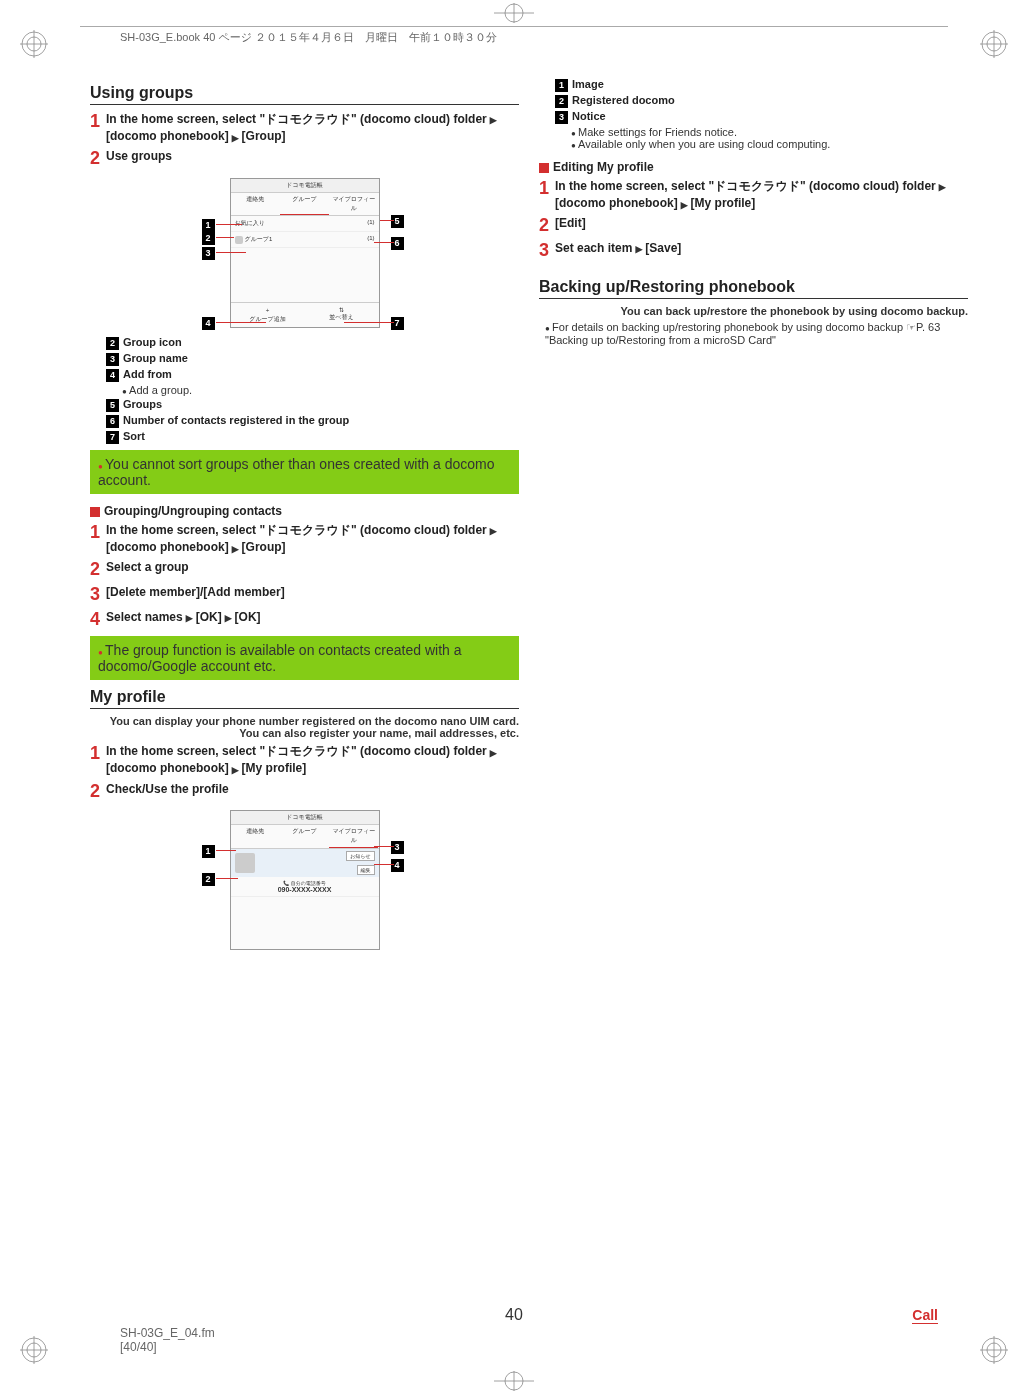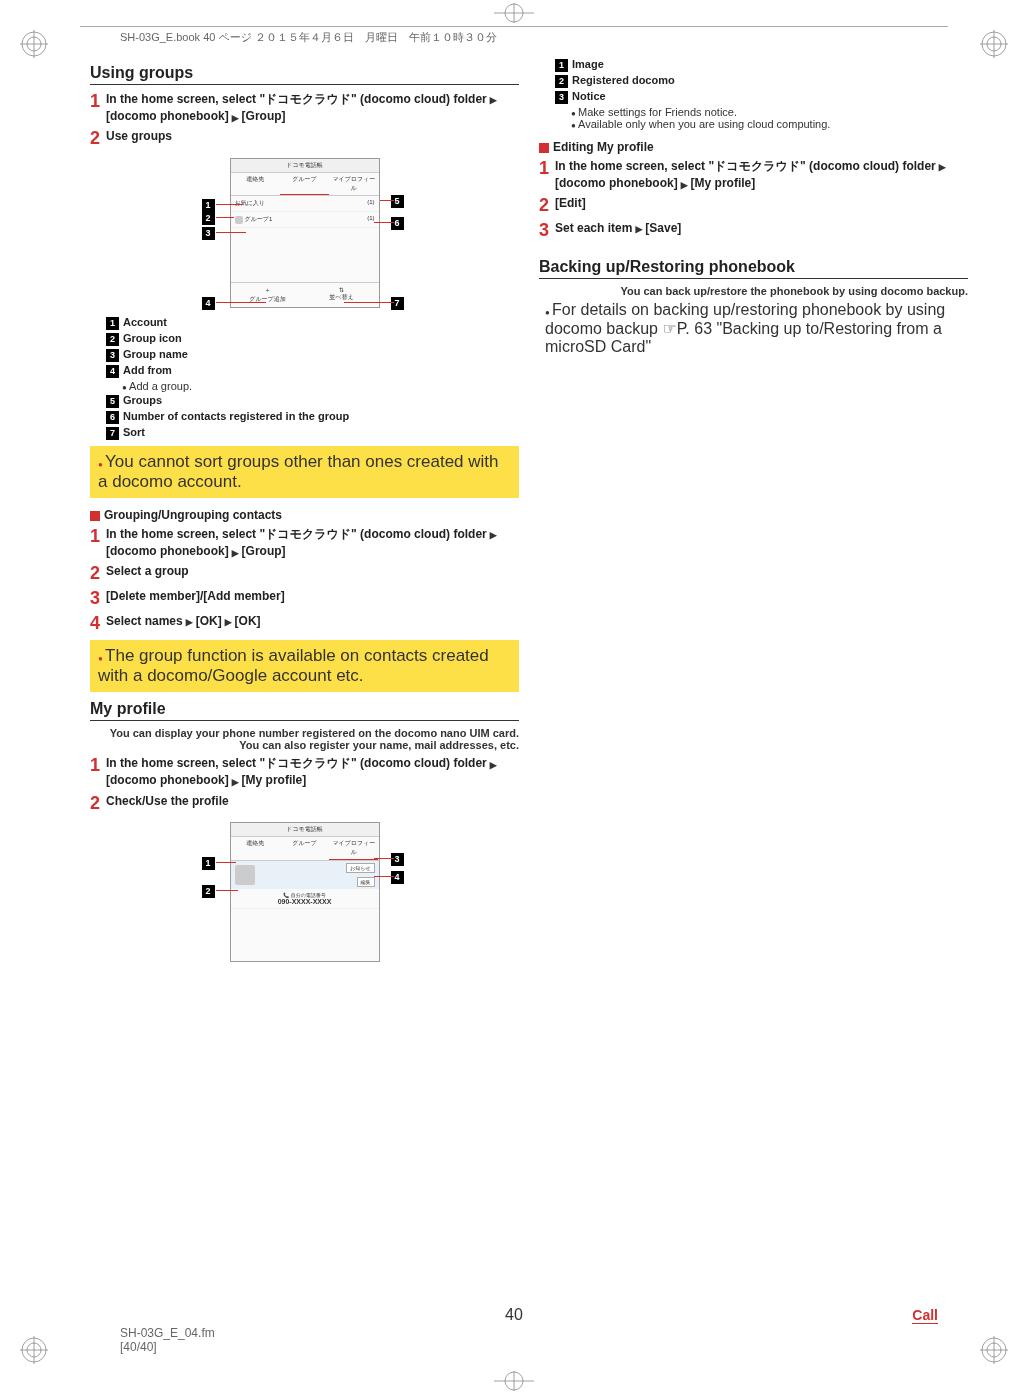--- a/index.html
+++ b/index.html
@@ -6,41 +6,41 @@
     body { font-family: Arial, sans-serif; font-size: 11.5px; color: #333; width: 1028px; height: 1394px; background: white; position: relative; }
     .reg-mark { position: absolute; width: 28px; height: 28px; }
     .reg-left-top { top: 30px; left: 20px; }
     .reg-right-top { top: 30px; right: 20px; }
     .reg-left-bot { bottom: 30px; left: 20px; }
     .reg-right-bot { bottom: 30px; right: 20px; }
     .reg-center-top { top: 1px; left: 50%; transform: translateX(-50%); }
     .reg-center-bot { bottom: 1px; left: 50%; transform: translateX(-50%); }
     .header-line { position: absolute; top: 26px; left: 80px; right: 80px; height: 0; border-top: 0.5px solid #aaa; }
     .header-text { position: absolute; top: 30px; left: 120px; font-size: 11px; color: #666; }
-    .page { padding: 56px 60px 60px 90px; display: flex; gap: 20px; }
+    .page { padding: 76px 60px 60px 90px; display: flex; gap: 20px; }
     .col { flex: 1; min-width: 0; }
     .section-title { font-size: 16px; font-weight: bold; color: #222; border-bottom: 1px solid #333; padding-bottom: 2px; margin: 8px 0 6px 0; }
     .step { display: flex; margin: 3px 0; }
     .step-num { color: #d32f2f; font-weight: bold; font-size: 18px; width: 16px; flex-shrink: 0; line-height: 1.2; }
     .step-text { flex: 1; font-weight: bold; font-size: 12px; line-height: 1.4; color: #222; }
     .tri { display: inline-block; vertical-align: middle; }
     .tri::before { content: "▶"; font-size: 9px; color: #333; margin: 0 3px; }
     .figure { text-align: center; margin: 8px 0; }
     .phone-screen { display: inline-block; width: 150px; height: 150px; border: 1px solid #999; background: #fafafa; position: relative; }
     .phone-screen2 { display: inline-block; width: 150px; height: 140px; border: 1px solid #999; background: #fafafa; position: relative; }
     .pointer-num { display: inline-block; width: 13px; height: 13px; background: #000; color: #fff; font-size: 9px; font-weight: bold; text-align: center; line-height: 13px; margin-right: 4px; }
     .legend { margin: 2px 0 2px 16px; font-size: 11px; font-weight: bold; color: #222; }
     .legend-sub { margin-left: 32px; font-size: 11px; }
     .legend-sub::before { content: "● "; font-size: 8px; }
-    .note-box { background: #fde047; padding: 6px 8px; margin: 6px 0; font-size: 17px; }
+    .note-box { background: #84cc16; padding: 6px 8px; margin: 6px 0; font-size: 14px; }
     .note-box p::before { content: "● "; color: #d32f2f; font-size: 8px; }
     .sub-header { font-size: 12px; font-weight: bold; color: #222; margin: 10px 0 4px 0; }
     .sub-header .sq { display: inline-block; width: 10px; height: 10px; background: #d32f2f; margin-right: 4px; vertical-align: middle; }
     .body-text { font-size: 11px; font-weight: bold; margin: 4px 0; text-align: right; }
-    .bullet { font-size: 16px; margin: 2px 0 2px 6px; }
+    .bullet { font-size: 11px; margin: 2px 0 2px 6px; }
     .bullet::before { content: "● "; font-size: 8px; }
     .page-num { position: absolute; bottom: 70px; left: 50%; transform: translateX(-50%); font-size: 16px; }
     .footer-link { position: absolute; bottom: 70px; right: 90px; color: #d32f2f; font-weight: bold; font-size: 14px; border-bottom: 1px solid #d32f2f; }
     .footer-file { position: absolute; bottom: 40px; left: 120px; font-size: 12px; color: #666; }
     .screen-header { font-size: 6px; padding: 2px; background: #f0f0f0; border-bottom: 1px solid #ccc; }
     .screen-tabs { display: flex; font-size: 6px; border-bottom: 1px solid #ccc; }
     .screen-tab { flex: 1; text-align: center; padding: 2px; }
     .screen-row { display: flex; justify-content: space-between; font-size: 6px; padding: 3px 4px; border-bottom: 1px solid #eee; }
     .screen-bottom { position: absolute; bottom: 0; left: 0; right: 0; display: flex; font-size: 6px; border-top: 1px solid #ccc; }
     .screen-bottom div { flex: 1; text-align: center; padding: 3px; }
@@ -140,21 +140,20 @@
         <div style="position:absolute;left:-14px;top:46px;width:26px;border-top:1px solid #d32f2f"></div>
         <div style="position:absolute;left:-14px;top:59px;width:18px;border-top:1px solid #d32f2f"></div>
         <div style="position:absolute;left:-14px;top:74px;width:30px;border-top:1px solid #d32f2f"></div>
         <div style="position:absolute;left:-14px;bottom:5px;width:50px;border-top:1px solid #d32f2f"></div>
         <div style="position:absolute;right:-14px;top:42px;width:14px;border-top:1px solid #d32f2f"></div>
         <div style="position:absolute;right:-14px;top:64px;width:20px;border-top:1px solid #d32f2f"></div>
         <div style="position:absolute;right:-14px;bottom:5px;width:50px;border-top:1px solid #d32f2f"></div>
       </div>
     </div>
 
-    <div class="legend"><span class="pointer-num">1</span><span>Account</span></div>
     <div class="legend"><span class="pointer-num">2</span><span>Group icon</span></div>
     <div class="legend"><span class="pointer-num">3</span><span>Group name</span></div>
     <div class="legend"><span class="pointer-num">4</span><span>Add from</span></div>
     <div class="legend-sub">Add a group.</div>
     <div class="legend"><span class="pointer-num">5</span><span>Groups</span></div>
     <div class="legend"><span class="pointer-num">6</span><span>Number of contacts registered in the group</span></div>
     <div class="legend"><span class="pointer-num">7</span><span>Sort</span></div>
 
     <div class="note-box">
         <p>You cannot sort groups other than ones created with a docomo account.</p>

